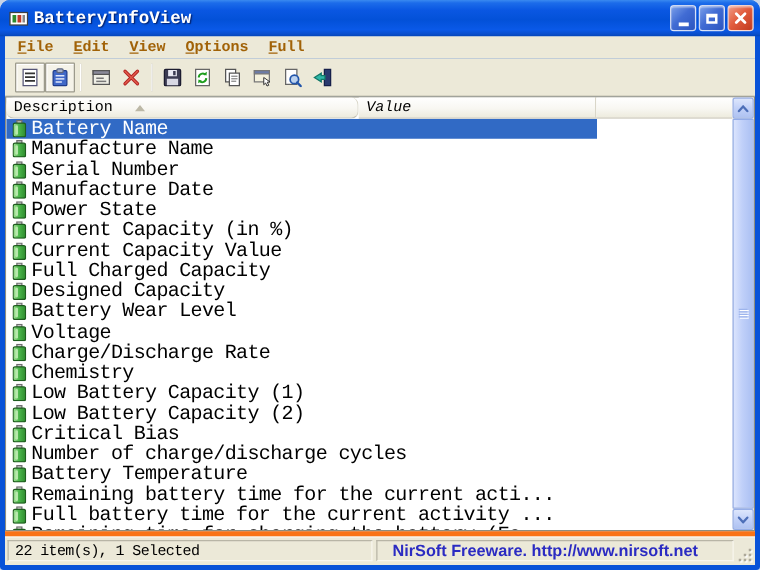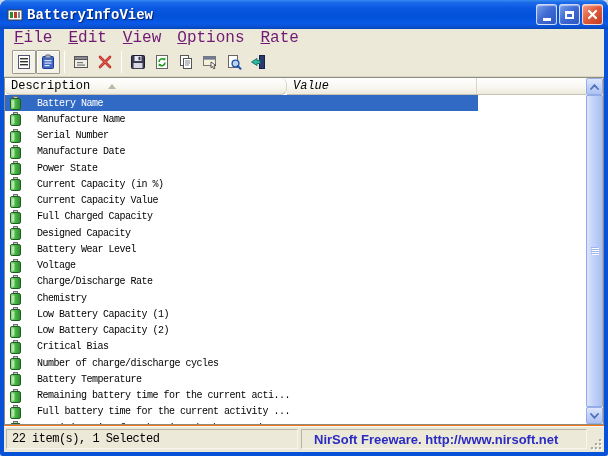--- a/index.html
+++ b/index.html
@@ -31,21 +31,21 @@
   }
   .tbtn.close{background:linear-gradient(135deg,#f09b85 0%,#e25d3e 45%,#c13a1f 100%);}
   .glyph-min{width:8px;height:3px;background:#fff;align-self:flex-end;margin:0 0 3px 0;}
   .glyph-max{width:9px;height:8px;border:2px solid #fff;border-top-width:3px;}
   
   .menubar{
     position:absolute;top:29px;left:4px;right:4px;height:18px;
     background:#ece9d8;display:flex;align-items:center;padding-left:2px;
   }
   .menu-item{
-    font-size:16px;color:#701a75;padding:1px 8px;white-space:nowrap;cursor:default;
+    font-size:12px;color:#a16207;padding:1px 8px;white-space:nowrap;cursor:default;font-weight:bold;
   }
   .menu-item::first-letter{text-decoration:underline;}
   
   .toolbar{
     position:absolute;top:47px;left:4px;right:4px;height:30px;
     background:#ece9d8;display:flex;align-items:center;padding-left:8px;
     border-bottom:1px solid #d8d5c4;
   }
   .tool-btn{
     width:24px;height:24px;display:flex;align-items:center;justify-content:center;
@@ -79,21 +79,21 @@
     border-left:4px solid transparent;border-right:4px solid transparent;
     border-bottom:5px solid #bcb8a6;
   }
   .rows{
     position:absolute;top:17px;left:0;right:17px;bottom:0;overflow:hidden;background:#fff;
   }
   .row{
     height:16.25px;display:flex;align-items:center;padding-left:3px;white-space:nowrap;
   }
   .row .bicon{width:11px;height:14px;flex:none;margin:0 4px 0 2px;}
-  .row-label{font-size:10px;letter-spacing:-0.5px;color:#000;margin-left:12px;}
+  .row-label{font-size:16px;letter-spacing:-0.5px;color:#000;}
   .row.selected{
     background:linear-gradient(90deg,#316ac5 0,#316ac5 473px,transparent 473px);
   }
   .row.selected .row-label{color:#fff;}
   
   .vscroll{position:absolute;top:0;right:0;bottom:0;width:17px;background:#f1f0e9;}
   .sbtn{
     position:absolute;left:0;width:17px;height:17px;border-radius:2px;
     background:linear-gradient(180deg,#dde6fc 0%,#c2d1f8 50%,#aec2f1 100%);
     border:1px solid #96aee8;display:flex;align-items:center;justify-content:center;
@@ -106,21 +106,21 @@
     border:1px solid #93ace8;
   }
   .sthumb .grip{
     position:absolute;left:4px;top:50%;width:7px;height:1px;margin-top:-4px;
     background:#9db4ec;
     box-shadow:0 2px 0 #9db4ec,0 4px 0 #9db4ec,0 6px 0 #9db4ec,1px 1px 0 #fff,1px 3px 0 #fff,1px 5px 0 #fff,1px 7px 0 #fff;
   }
   
   .statusbar{
     position:absolute;left:4px;right:4px;bottom:4px;height:27px;
-    background:#ece9d8;border-top:1px solid #f97316;box-shadow:inset 0 1px 0 #fbfaf4;
+    background:#ece9d8;border-top:4px solid #f97316;box-shadow:inset 0 1px 0 #fbfaf4;
   }
   .panel{
     position:absolute;top:3px;bottom:3px;display:flex;align-items:center;
     border:1px solid;border-color:#b8b5a6 #f8f6ee #f8f6ee #b8b5a6;
   }
   .panel.p1{left:2px;width:292px;padding-left:5px;}
   .panel.p2{left:297px;right:17px;padding-left:12px;}
   .status-text{font-size:12px;letter-spacing:-0.5px;color:#000;white-space:nowrap;}
   .brand{
     font-family:"Liberation Sans","DejaVu Sans",sans-serif;
@@ -175,21 +175,21 @@
         </svg>
       </span>
     </span>
   </div>
 
   <div class="menubar">
     <span class="menu-item">File</span>
     <span class="menu-item">Edit</span>
     <span class="menu-item">View</span>
     <span class="menu-item">Options</span>
-    <span class="menu-item">Rate</span>
+    <span class="menu-item">Full</span>
   </div>
 
   <div class="toolbar">
     <button class="tool-btn framed">
       <svg width="16" height="16" viewBox="0 0 16 16">
         <rect x="2.5" y="1.5" width="11" height="13" fill="#fff" stroke="#555577"></rect>
         <rect x="4" y="4" width="8" height="1.4" fill="#333"></rect>
           <rect x="4" y="7" width="8" height="1.4" fill="#333"></rect>
         <rect x="4" y="10" width="8" height="1.4" fill="#333"></rect>
       </svg>

